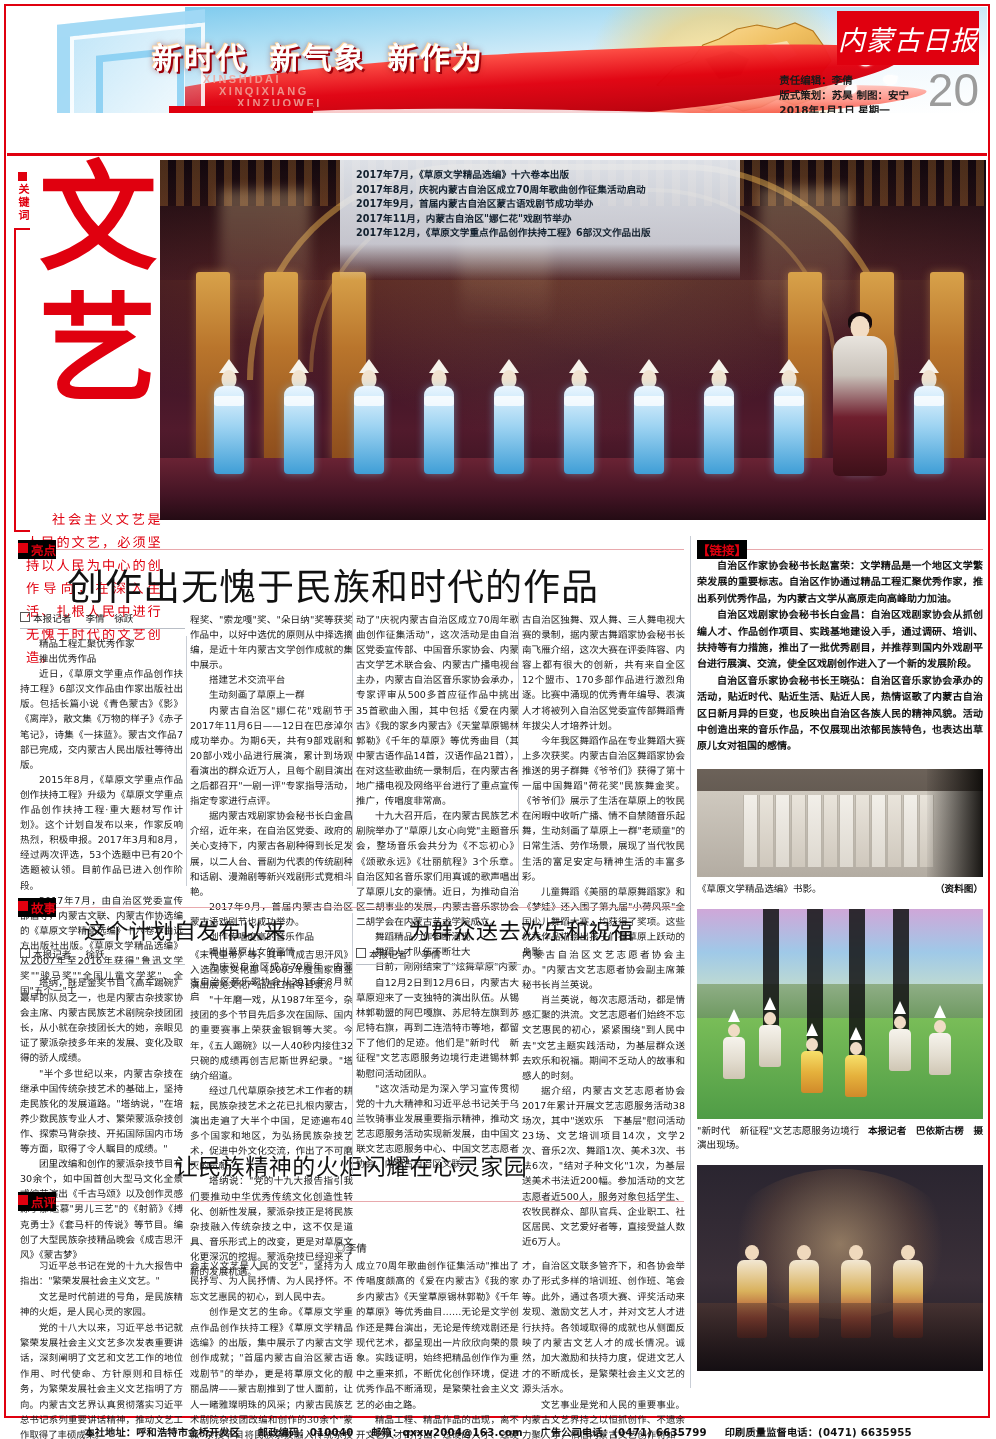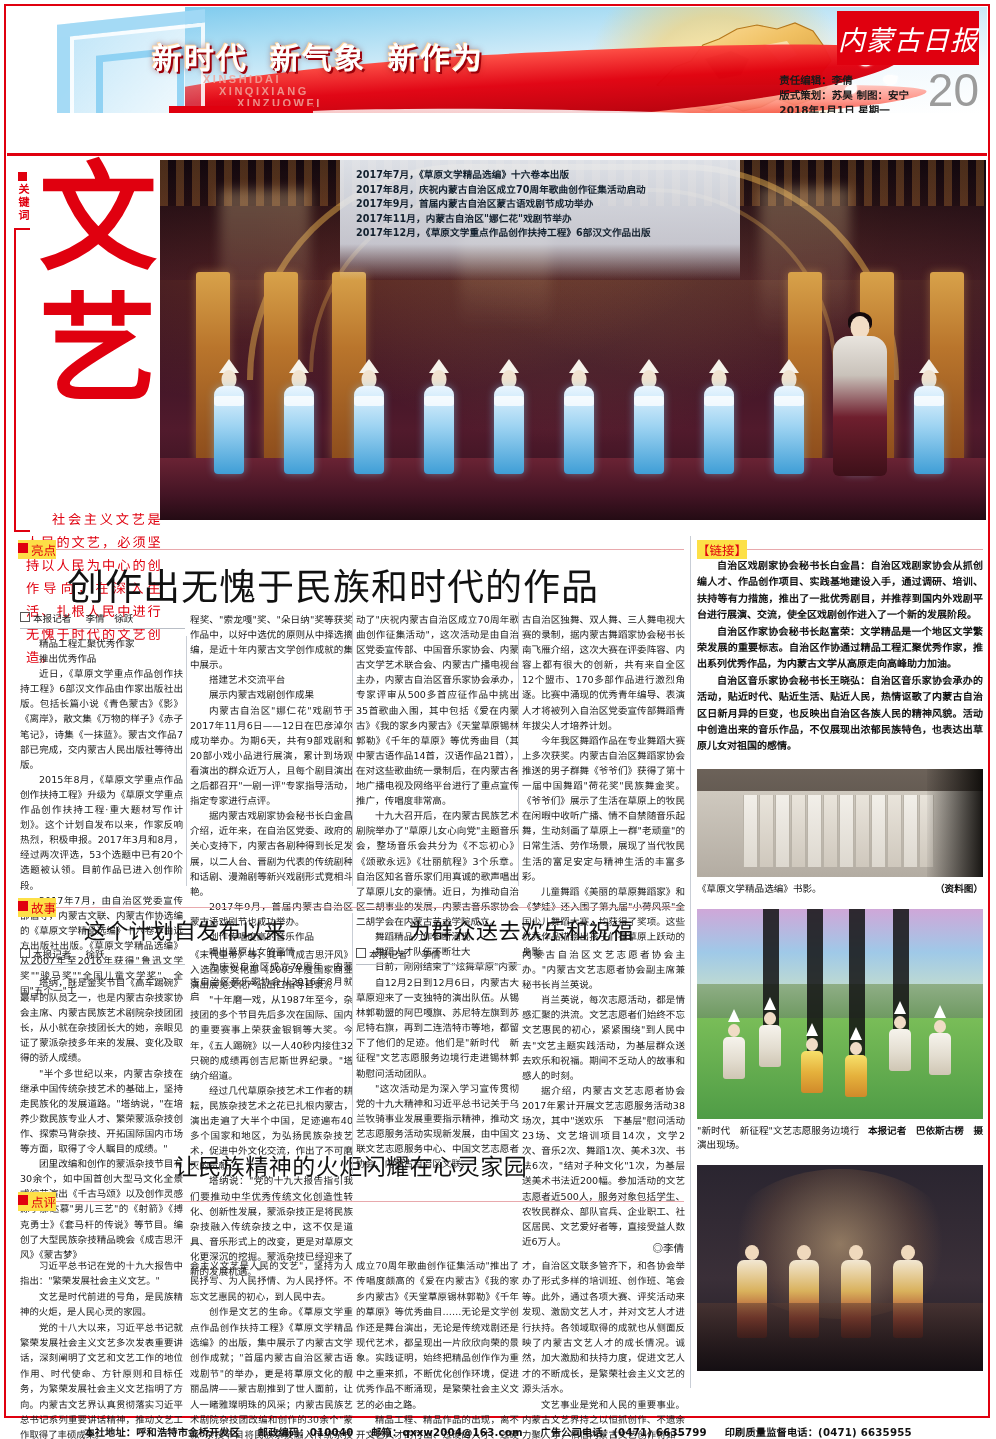--- a/index.html
+++ b/index.html
@@ -131,22 +131,22 @@
     filter:blur(6px);}
   .timeline{position:absolute;left:196px;top:8px;width:360px;
     font-family:"DejaVu Sans",sans-serif;font-size:9.6px;line-height:14.6px;
     color:#12202e;font-weight:bold;letter-spacing:.1px;white-space:nowrap;}
   .timeline-veil{position:absolute;left:180px;top:0;width:400px;height:120px;
     background:linear-gradient(180deg,rgba(236,240,246,.93) 0%,rgba(226,233,243,.82) 70%,rgba(210,220,235,0) 100%);}
 
   
   .sec{position:absolute;}
   .sec-label{position:relative;display:inline-block;
-    font-family:"DejaVu Sans",sans-serif;font-size:12.5px;font-weight:normal;color:#e0000f;
-    padding-left:13px;background:#fde047;z-index:2;}
+    font-family:"DejaVu Sans",sans-serif;font-size:12.5px;font-weight:bold;color:#e0000f;
+    padding-left:13px;background:#000000;z-index:2;}
   .sec-label .sq{position:absolute;left:0;top:3px;width:10px;height:10px;background:#e0000f;}
   .sec-rule{position:absolute;left:0;top:9px;width:100%;height:1px;background:#e8a9ad;z-index:1;}
 
   
   .hl{font-family:"DejaVu Sans",sans-serif;font-weight:500;color:#111;text-align:center;}
   .hl-main{font-size:37px;letter-spacing:1px;}
   .hl-sub{font-size:22px;letter-spacing:.5px;}
   .byline{font-family:"DejaVu Sans",sans-serif;font-size:9.6px;color:#222;
     border-bottom:1px solid #b9bec6;padding:0 0 3px 13px;position:relative;}
   .byline:before{content:"";position:absolute;left:0;top:1px;width:8px;height:8px;
@@ -405,21 +405,21 @@
   <p class="ctr">精品工程汇聚优秀作家</p>
   <p class="ctr">推出优秀作品</p>
   <p>近日，《草原文学重点作品创作扶持工程》6部汉文作品由作家出版社出版。包括长篇小说《青色蒙古》《影》《离岸》，散文集《万物的样子》《赤子笔记》，诗集《一抹蓝》。蒙古文作品7部已完成，交内蒙古人民出版社等待出版。</p>
   <p>2015年8月，《草原文学重点作品创作扶持工程》升级为《草原文学重点作品创作扶持工程·重大题材写作计划》。这个计划自发布以来，作家反响热烈，积极申报。2017年3月和8月，经过两次评选，53个选题中已有20个选题被认领。目前作品已进入创作阶段。</p>
   <p>2017年7月，由自治区党委宣传部倡导，内蒙古文联、内蒙古作协选编的《草原文学精品选编》十六卷本由远方出版社出版。《草原文学精品选编》从2007年至2016年获得"鲁迅文学奖""骏马奖""全国儿童文学奖"、全国"五个一"工</p>
 </div>
 
 <div class="col" style="position:absolute;left:190px;top:612px;width:163px;height:275px">
   <p style="text-indent:0">程奖、"索龙嘎"奖、"朵日纳"奖等获奖作品中，以好中选优的原则从中择选摘编，是近十年内蒙古文学创作成就的集中展示。</p>
   <p class="ctr">搭建艺术交流平台</p>
-  <p class="ctr">展示内蒙古戏剧创作成果</p>
+  <p class="ctr">生动刻画了草原上一群</p>
   <p>内蒙古自治区"娜仁花"戏剧节于2017年11月6日——12日在巴彦淖尔成功举办。为期6天，共有9部戏剧和20部小戏小品进行展演，累计到场观看演出的群众近万人，且每个剧目演出之后都召开"一剧一评"专家指导活动，指定专家进行点评。</p>
   <p>据内蒙古戏剧家协会秘书长白金昌介绍，近年来，在自治区党委、政府的关心支持下，内蒙古各剧种得到长足发展，以二人台、晋剧为代表的传统剧种和话剧、漫瀚剧等新兴戏剧形式竞相斗艳。</p>
   <p>2017年9月，首届内蒙古自治区蒙古语戏剧节也成功举办。</p>
   <p class="ctr">创作传唱度高的音乐作品</p>
   <p class="ctr">唱出草原儿女的豪情</p>
   <p>为庆祝自治区成立70周年，内蒙古自治区音乐家协会从2016年8月就启</p>
 </div>
 
 <div class="col" style="position:absolute;left:356px;top:612px;width:163px;height:275px">
   <p style="text-indent:0">动了"庆祝内蒙古自治区成立70周年歌曲创作征集活动"，这次活动是由自治区党委宣传部、中国音乐家协会、内蒙古文学艺术联合会、内蒙古广播电视台主办，内蒙古自治区音乐家协会承办，专家评审从500多首应征作品中挑出35首歌曲入围，其中包括《爱在内蒙古》《我的家乡内蒙古》《天堂草原锡林郭勒》《千年的草原》等优秀曲目（其中蒙古语作品14首，汉语作品21首），在对这些歌曲统一录制后，在内蒙古各地广播电视及网络平台进行了重点宣传推广，传唱度非常高。</p>
@@ -475,21 +475,21 @@
 </div>
 
 <div class="sec" style="left:18px;top:1192px;width:666px;height:20px">
   <div class="sec-rule"></div>
   <span class="sec-label">
     <i class="sq"></i>
     <em style="font-style:normal">点评</em>
   </span>
 </div>
 <div class="hl hl-sub" style="position:absolute;left:18px;top:1148px;width:666px;font-size:23px">让民族精神的火炬闪耀在心灵家园</div>
-<div style="position:absolute;left:18px;top:1240px;width:666px;text-align:right;
+<div style="position:absolute;left:18px;top:1240px;width:666px;text-align:center;
             font-family:Liberation Serif, serif;font-size:10.5px;color:#111">◎李倩</div>
 
 <div class="serif-col" style="position:absolute;left:20px;top:1258px;width:163px;height:145px">
   <p>习近平总书记在党的十九大报告中指出："繁荣发展社会主义文艺。"</p>
   <p>文艺是时代前进的号角，是民族精神的火炬，是人民心灵的家园。</p>
   <p>党的十八大以来，习近平总书记就繁荣发展社会主义文艺多次发表重要讲话，深刻阐明了文艺和文艺工作的地位作用、时代使命、方针原则和目标任务，为繁荣发展社会主义文艺指明了方向。内蒙古文艺界认真贯彻落实习近平总书记系列重要讲话精神，推动文艺工作取得了丰硕成果。</p>
 
 </div>
 <div class="serif-col" style="position:absolute;left:190px;top:1258px;width:163px;height:145px">
   <p style="text-indent:0">会主义文艺是人民的文艺"，坚持为人民抒写、为人民抒情、为人民抒怀。不忘文艺惠民的初心，到人民中去。</p>
@@ -512,22 +512,22 @@
 <div class="side-divider"></div>
 <div class="sec" style="left:697px;top:540px;width:286px;height:20px">
   <div class="sec-rule"></div>
   <span class="sec-label" style="padding-left:0">
     <em style="font-style:normal">【链接】</em>
   </span>
 </div>
 
 <div class="side">
   <div class="side-body" style="margin-top:22px">
+    <p>自治区作家协会秘书长赵富荣：文学精品是一个地区文学繁荣发展的重要标志。自治区作协通过精品工程汇聚优秀作家，推出系列优秀作品，为内蒙古文学从高原走向高峰助力加油。</p>
     <p>自治区戏剧家协会秘书长白金昌：自治区戏剧家协会从抓创编人才、作品创作项目、实践基地建设入手，通过调研、培训、扶持等有力措施，推出了一批优秀剧目，并推荐到国内外戏剧平台进行展演、交流，使全区戏剧创作进入了一个新的发展阶段。</p>
-    <p>自治区作家协会秘书长赵富荣：文学精品是一个地区文学繁荣发展的重要标志。自治区作协通过精品工程汇聚优秀作家，推出系列优秀作品，为内蒙古文学从高原走向高峰助力加油。</p>
     <p>自治区音乐家协会秘书长王晓弘：自治区音乐家协会承办的活动，贴近时代、贴近生活、贴近人民，热情讴歌了内蒙古自治区日新月异的巨变，也反映出自治区各族人民的精神风貌。活动中创造出来的音乐作品，不仅展现出浓郁民族特色，也表达出草原儿女对祖国的感情。</p>
   </div>
 
   <div class="photo ph-books" style="margin-top:14px">
     <div class="shelf"></div>
     <div class="bk" style="left:46px"></div>
     <div class="bk d" style="left:62px"></div>
     <div class="bk" style="left:78px"></div>
     <div class="bk d" style="left:94px"></div>
     <div class="bk" style="left:110px"></div>

